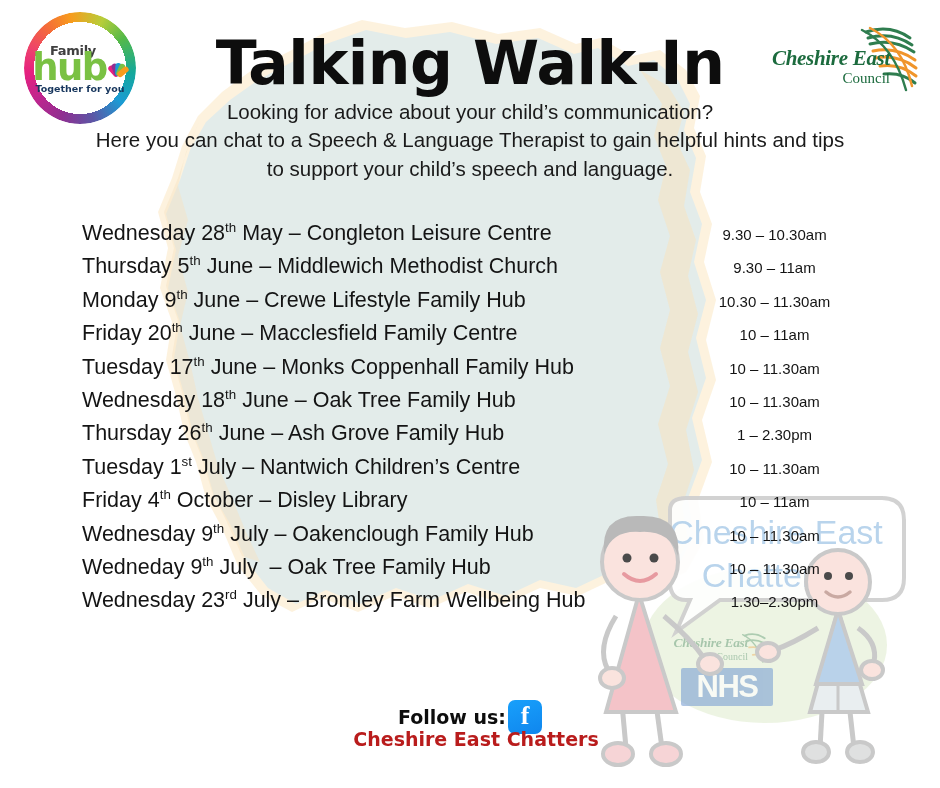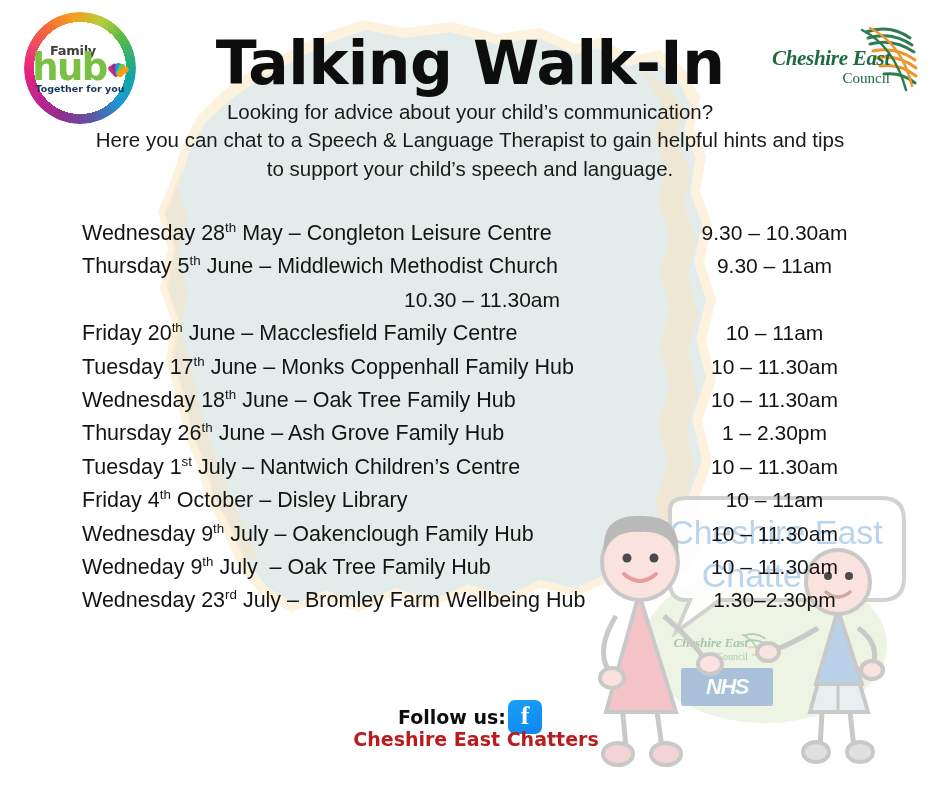--- a/index.html
+++ b/index.html
@@ -85,40 +85,40 @@
 
   
   .schedule{position:absolute;left:82px;top:221px;width:800px;z-index:5;}
   .row{display:flex;align-items:baseline;height:33.4px;justify-content:center;}
   .row .ev{
     width:585px;flex:0 0 585px;
     font-size:21.5px;color:#141414;white-space:pre;
   }
   .row .tm{
     flex:1;text-align:center;
-    font-size:21px;color:#141414;white-space:pre;
+    font-size:15px;color:#141414;white-space:pre;
   }
   .row sup{font-size:.62em;vertical-align:super;line-height:0;}
 
   
   .wm{position:absolute;z-index:2;pointer-events:none;}
   .wm-bubble{left:646px;top:492px;width:268px;height:150px;}
   .wm-bubble svg{display:block;}
   .wm-ce{left:672px;top:634px;width:100px;height:36px;opacity:.33;}
   .wm-ce .ce-name{font-size:13.5px;}
   .wm-ce .ce-sub{font-size:10px;}
   .wm-nhs{
     left:681px;top:668px;width:92px;height:38px;
     background:#7fa3d4;border-radius:2px;
     display:flex;align-items:center;justify-content:center;
     opacity:.62;
   }
   .wm-nhs span{
     color:#ffffff;font-family:"Liberation Sans", sans-serif;
-    font-weight:bold;font-style:italic;font-size:22px;letter-spacing:-1.5px;
+    font-weight:bold;font-size:31px;letter-spacing:-1.5px;
   }
   .wm-blob{left:640px;top:560px;width:250px;height:170px;}
 
   
   .figs{position:absolute;left:586px;top:498px;width:354px;height:272px;z-index:3;pointer-events:none;}
   .figs svg{display:block;}
 
   
   .follow{
     position:absolute;left:0;right:0;top:700px;text-align:center;z-index:7;
@@ -309,20 +309,21 @@
   <div class="schedule">
       <div class="row">
         <div class="ev"><span>Wednesday </span><span>28</span><sup>th</sup><span> May – Congleton Leisure Centre</span></div>
         <div class="tm">9.30 – 10.30am</div>
       </div>
       <div class="row">
         <div class="ev"><span>Thursday </span><span>5</span><sup>th</sup><span> June – Middlewich Methodist Church</span></div>
         <div class="tm">9.30 – 11am</div>
       </div>
       <div class="row">
+        <div class="ev"><span>Monday </span><span>9</span><sup>th</sup><span> June – Crewe Lifestyle Family Hub</span></div>
         <div class="tm">10.30 – 11.30am</div>
       </div>
       <div class="row">
         <div class="ev"><span>Friday </span><span>20</span><sup>th</sup><span> June – Macclesfield Family Centre</span></div>
         <div class="tm">10 – 11am</div>
       </div>
       <div class="row">
         <div class="ev"><span>Tuesday </span><span>17</span><sup>th</sup><span> June – Monks Coppenhall Family Hub</span></div>
         <div class="tm">10 – 11.30am</div>
       </div>

